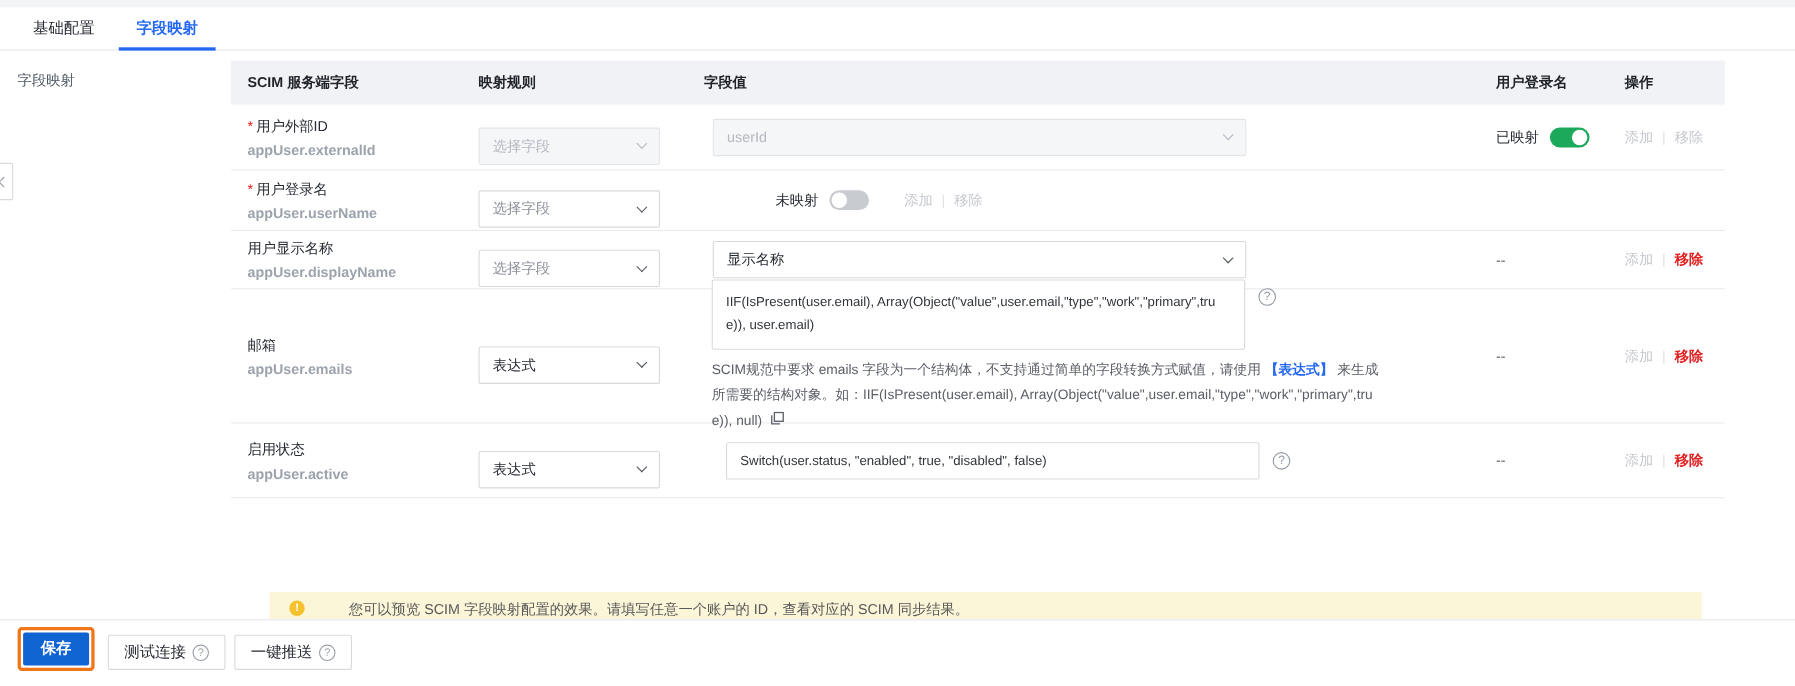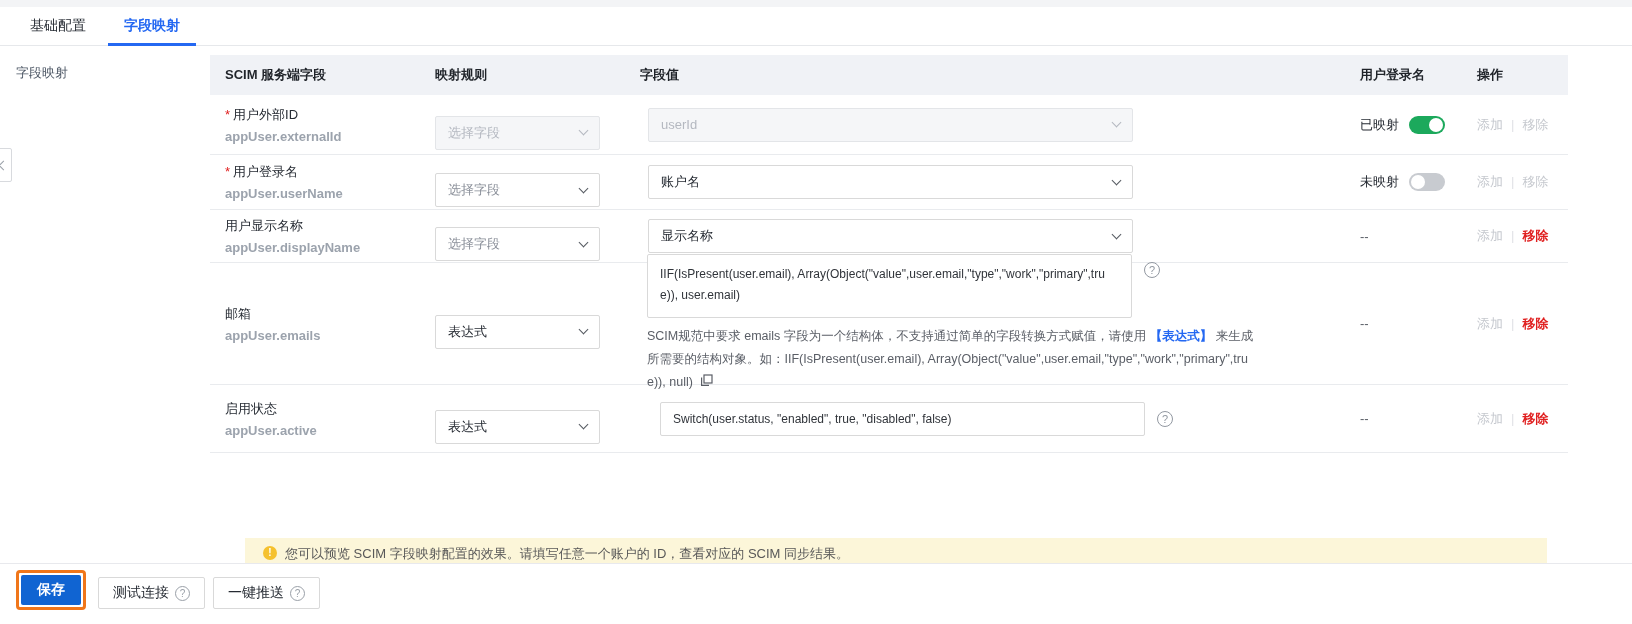--- a/index.html
+++ b/index.html
@@ -76,21 +76,21 @@
   .sep { color:#e0e2e6; margin:0 8px; }
   
   .btn-primary { display:inline-block; background:#1064d2; color:#fff; font-weight:700;
     border:none; border-radius:2px; height:30px; padding:0 15px; font-size:13px; cursor:pointer; }
   .save-map-wrap { margin:14px 0 0 10px; }
   
   .notice { position:absolute; left:245px; top:538px; width:1302px; height:30px; background:#fcf6d9;
     display:flex; align-items:flex-start; padding:8px 0 0 18px; overflow:hidden; }
   .warn-icon { width:14px; height:14px; border-radius:50%; background:#f5c12e; color:#fff;
     font-size:10px; font-weight:700; line-height:14px; text-align:center; flex:none; margin-right:8px; }
-  .notice-text { color:#595959; font-size:13px; line-height:15px; }
+  .notice-text { color:#595959; font-size:13px; line-height:15px;margin-left:32px; }
   
   .footer { position:absolute; left:0; top:563px; width:1632px; height:61px; background:#fff;
     border-top:1px solid #e8e9ed; display:flex; align-items:flex-start; padding:6px 0 0 16px; }
   .highlight { border:3px solid #f0761a; border-radius:4px; padding:2px; margin-right:4px; }
   .footer .btn-save { height:30px; min-width:60px; font-size:14px; }
   .btn-ghost { height:32px; margin-top:7px; margin-left:8px; background:#fff; border:1px solid #d9d9d9;
     border-radius:2px; padding:0 14px; font-size:14px; color:#262b33; display:flex; align-items:center; gap:6px; cursor:pointer; }
   .ghost-help { width:15px; height:15px; border:1px solid #9aa0a8; border-radius:50%; color:#9aa0a8;
     font-size:10px; line-height:13px; text-align:center; }
 </style>
@@ -152,26 +152,20 @@
     <div class="c1">
       <div class="fname"><span class="req">*</span><span>用户登录名</span></div>
       <div class="fkey">appUser.userName</div>
     </div>
     <div class="c2">
       <div class="sel w-rule">
         <span class="ph">选择字段</span>
         <span class="chev"></span>
       </div>
     </div>
-    <div class="c3">
-      <div class="sel w-val">
-        <span class="val">账户名</span>
-        <span class="chev"></span>
-      </div>
-    </div>
     <div class="c4">
       <span class="flag-label">未映射</span>
       <span class="toggle off">
           <span class="knob"></span>
         </span>
     </div>
     <div class="c5">
       <a class="act">添加</a><span class="sep">|</span><a class="act">移除</a>
     </div>
   </div>

